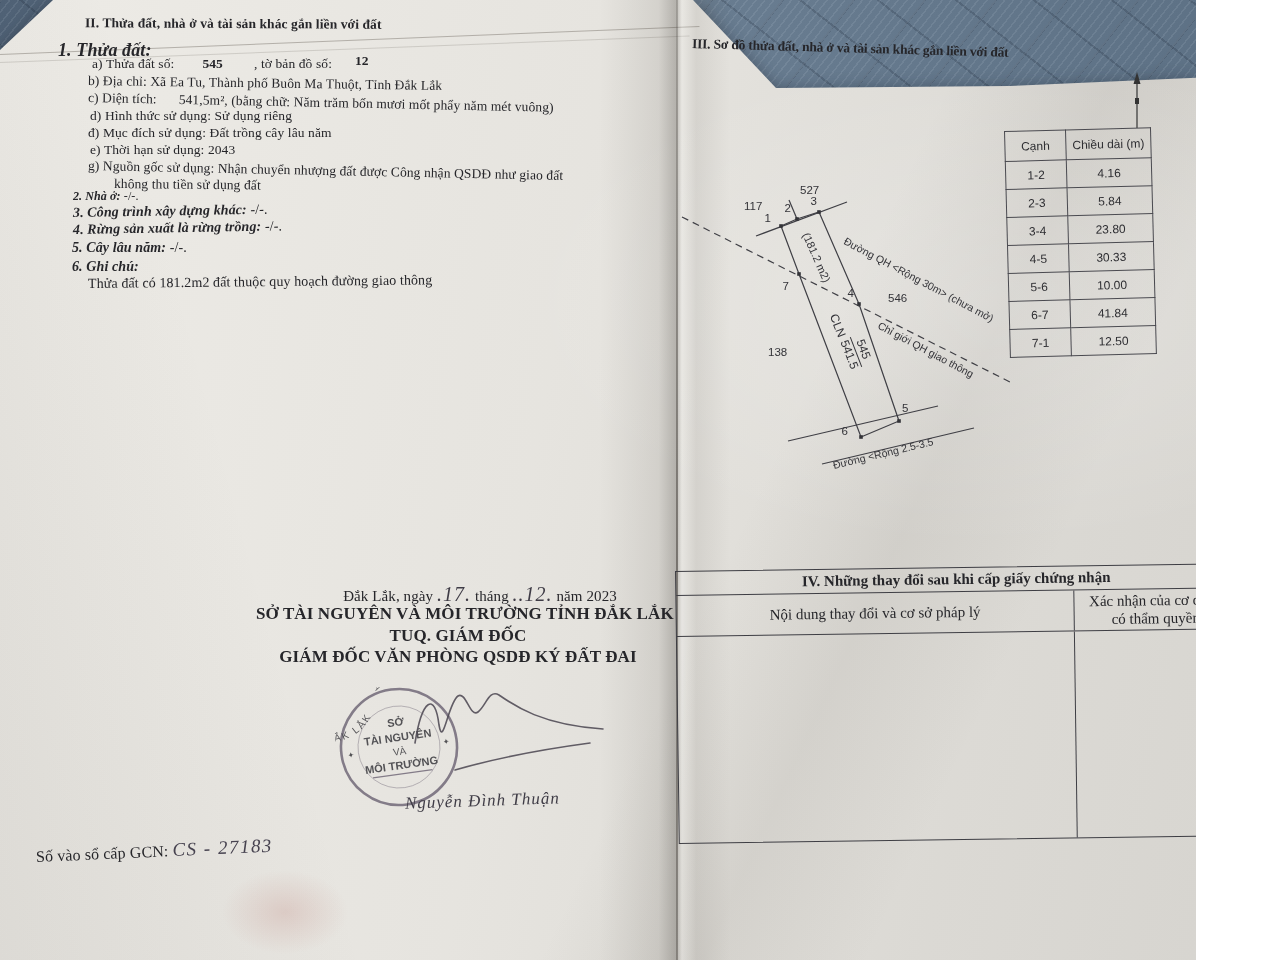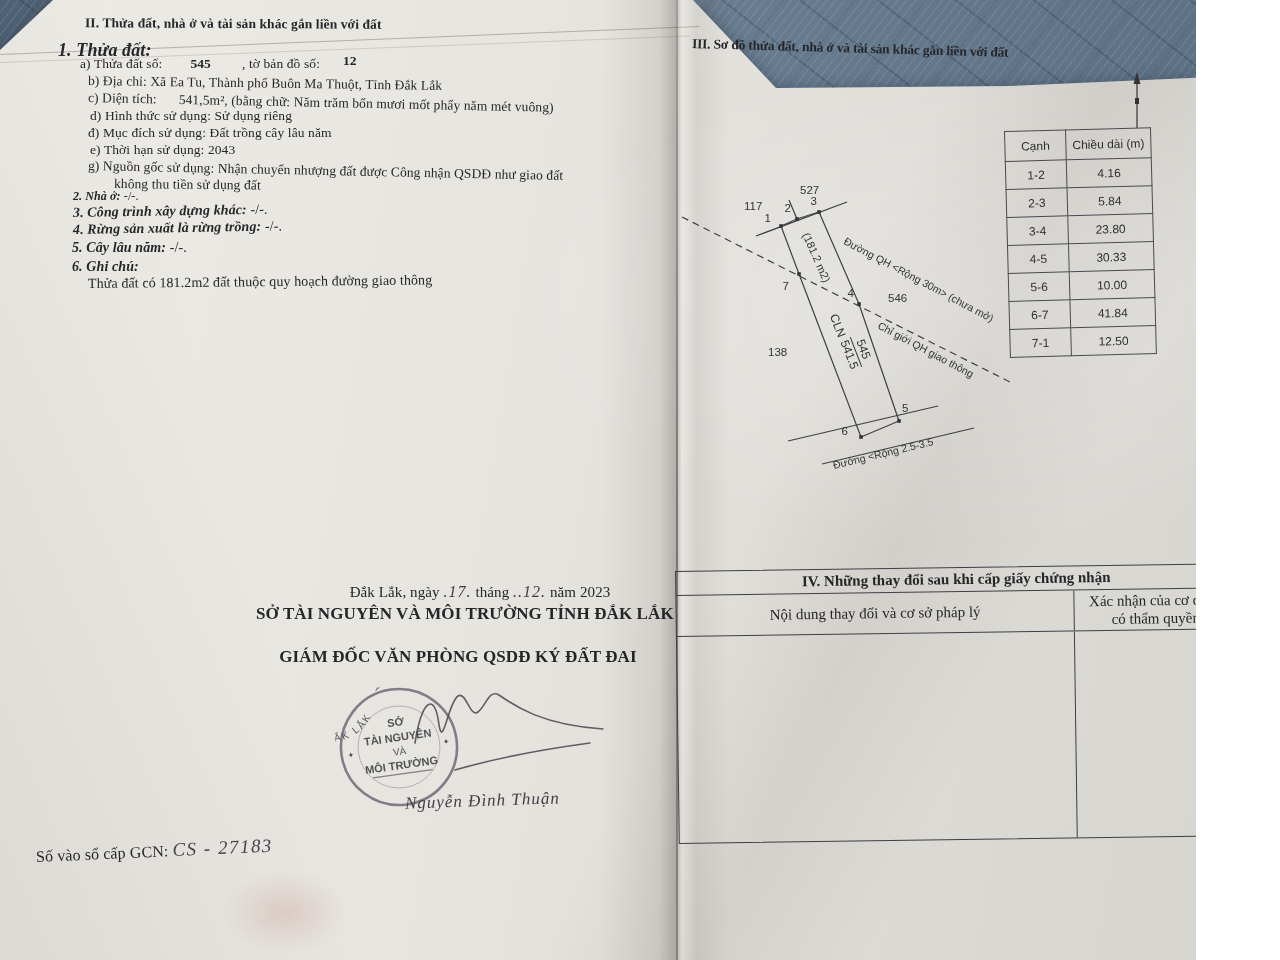--- a/index.html
+++ b/index.html
@@ -34,21 +34,21 @@
   .stack-line{left:0;top:54px;width:700px;height:1px;background:rgba(125,120,112,0.5);
     transform:rotate(-2.3deg);transform-origin:left top;pointer-events:none;}
   .stack-line2{left:0;top:62px;width:690px;height:1px;background:rgba(125,120,112,0.25);
     transform:rotate(-2.2deg);transform-origin:left top;pointer-events:none;}
 
   .ser{font-family:"Liberation Serif","DejaVu Serif",serif;}
   .sans{font-family:"Liberation Sans","DejaVu Sans",sans-serif;}
   .b{font-weight:bold;}
   .bi{font-weight:bold;font-style:italic;}
   .ln{position:absolute;font-size:13.5px;white-space:nowrap;letter-spacing:0.1px;}
-  .hw{font-style:italic;color:#3f3c46;font-size:16px;letter-spacing:1px;}
+  .hw{font-style:italic;color:#3f3c46;font-size:20px;letter-spacing:1px;}
   .hw2{font-style:italic;color:#474350;font-size:19px;letter-spacing:1.5px;}
 
   
   .etab{left:1004px;top:131px;width:147px;border-collapse:collapse;transform:rotate(-1.5deg);
     transform-origin:top left;font-size:12px;color:#2e2e32;}
   .etab td,.etab th{border:1.2px solid #4a4a50;text-align:center;font-weight:normal;}
   .etab th{height:30px;}
   .etab td{height:28px;}
   .etab .c1{width:61px;}
 
@@ -76,21 +76,21 @@
   </div>
   <div class="abs stack-line"></div>
   <div class="abs stack-line2"></div>
   <div class="abs fold"></div>
   <div class="abs fold-line"></div>
 
   <div class="ln b" style="left:85px;top:16px;font-size:13.5px;transform:rotate(0.3deg);">II. Thửa đất, nhà ở và tài sản khác gắn liền với đất</div>
 
   <div class="ln bi" style="left:58px;top:40px;font-size:18px;">1. Thửa đất:</div>
 
-  <div class="ln" style="left:80px;top:56px;">
+  <div class="ln" style="left:92px;top:56px;">
     <span>a) Thửa đất số:</span><span class="b" style="margin-left:28px;">545</span><span style="margin-left:31px;">, tờ bản đồ số:</span><span class="b" style="margin-left:23px;position:relative;top:-3px;">12</span>
   </div>
 
   <div class="ln" style="left:88px;top:73px;transform:rotate(0.8deg);transform-origin:left;">b) Địa chỉ:  Xã Ea Tu, Thành phố Buôn Ma Thuột, Tỉnh Đắk Lắk</div>
 
   <div class="ln" style="left:88px;top:90px;transform:rotate(1.2deg);transform-origin:left;">
     <span>c) Diện tích:</span><span style="margin-left:22px;">541,5m², (bằng chữ: Năm trăm bốn mươi mốt phẩy năm mét vuông)</span>
   </div>
 
   <div class="ln" style="left:90px;top:108px;">d) Hình thức sử dụng:  Sử dụng riêng</div>
@@ -119,20 +119,21 @@
   <div class="ln" style="left:88px;top:276px;font-size:14px;transform:rotate(-0.6deg);transform-origin:left;">Thửa đất có 181.2m2 đất thuộc quy hoạch đường giao thông</div>
 
   <div class="ln" style="left:330px;top:583px;width:300px;text-align:center;font-size:15px;">
     <span>Đắk Lắk, ngày</span>
     <span class="hw">.17.</span>
     <span>tháng</span>
     <span class="hw">..12.</span>
     <span>năm 2023</span>
   </div>
   <div class="ln b" style="left:256px;top:604px;width:404px;text-align:center;font-size:17px;">SỞ TÀI NGUYÊN VÀ MÔI TRƯỜNG TỈNH ĐẮK LẮK</div>
+  <div class="ln b" style="left:256px;top:626px;width:404px;text-align:center;font-size:17px;">TUQ. GIÁM ĐỐC</div>
   <div class="ln b" style="left:256px;top:647px;width:404px;text-align:center;font-size:17px;">GIÁM ĐỐC VĂN PHÒNG QSDĐ KÝ ĐẤT ĐAI</div>
 
   <svg class="abs" style="left:337px;top:685px;transform:rotate(-8deg);opacity:0.82;" width="124" height="124" viewBox="0 0 124 124">
     <g transform="translate(62,62)" stroke="#6e6575" fill="none">
       <circle r="58" stroke-width="2.6"></circle>
       <circle r="41" stroke-width="0.9" opacity="0.55"></circle>
       <path id="arcTop" d="M -47,6 A 47.4,47.4 0 0 1 47,6" stroke="none"></path>
       <path id="arcBot" d="M -44,18 A 47.4,47.4 0 0 0 44,18" stroke="none"></path>
       <line x1="-30" y1="27" x2="30" y2="27" stroke-width="1.3"></line>
     </g>

